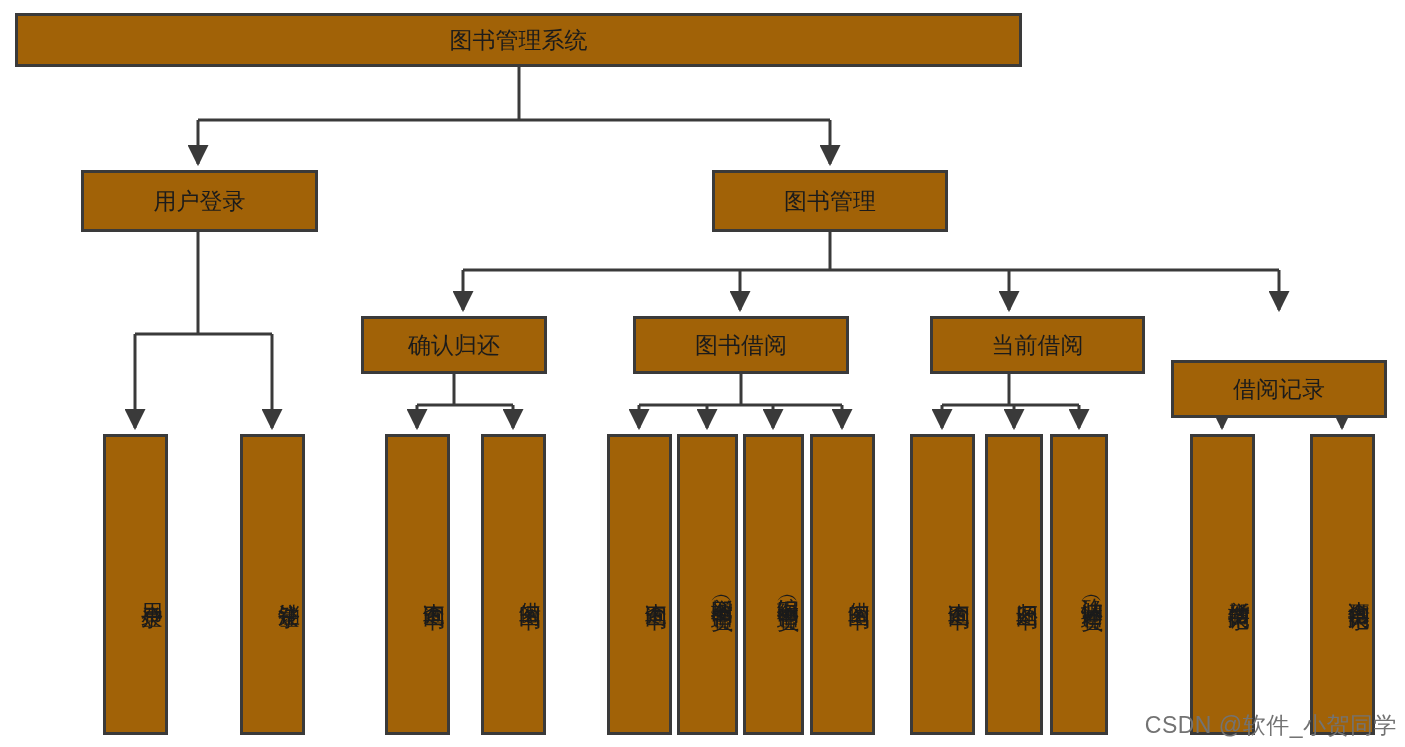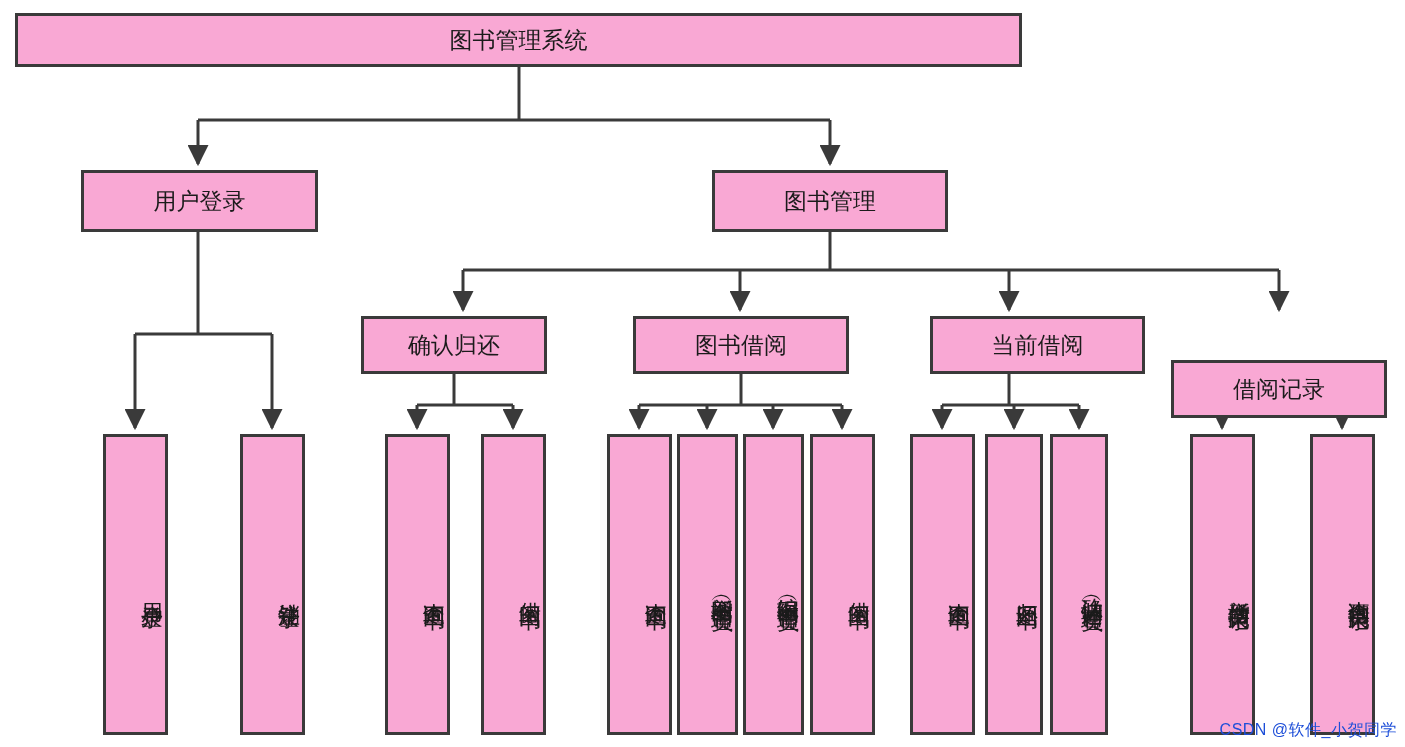--- a/index.html
+++ b/index.html
@@ -14,21 +14,21 @@
     position: relative;
     width: 1405px;
     height: 747px;
     background: #ffffff;
     overflow: hidden;
   }
   .node {
     position: absolute;
     box-sizing: border-box;
     border: 3px solid #3a3a3a;
-    background: #f9a8d4;
+    background: #a16207;
     display: flex;
     align-items: center;
     justify-content: center;
     color: #1b1b1b;
     line-height: 1.22;
     text-align: center;
   }
   .node.horiz {
     font-size: 23px;
   }
@@ -54,22 +54,22 @@
     left: 0;
     top: 0;
     width: 1405px;
     height: 747px;
     pointer-events: none;
   }
   .watermark {
     position: absolute;
     right: 8px;
     bottom: 6px;
-    font-size: 16px;
-    color: #1d4ed8;
+    font-size: 23px;
+    color: #737373;
     white-space: nowrap;
     letter-spacing: 0.5px;
   }
 </style>
 </head>
 <body>
 
 <div id="canvas">
 
   <svg class="edges" viewBox="0 0 1405 747">

